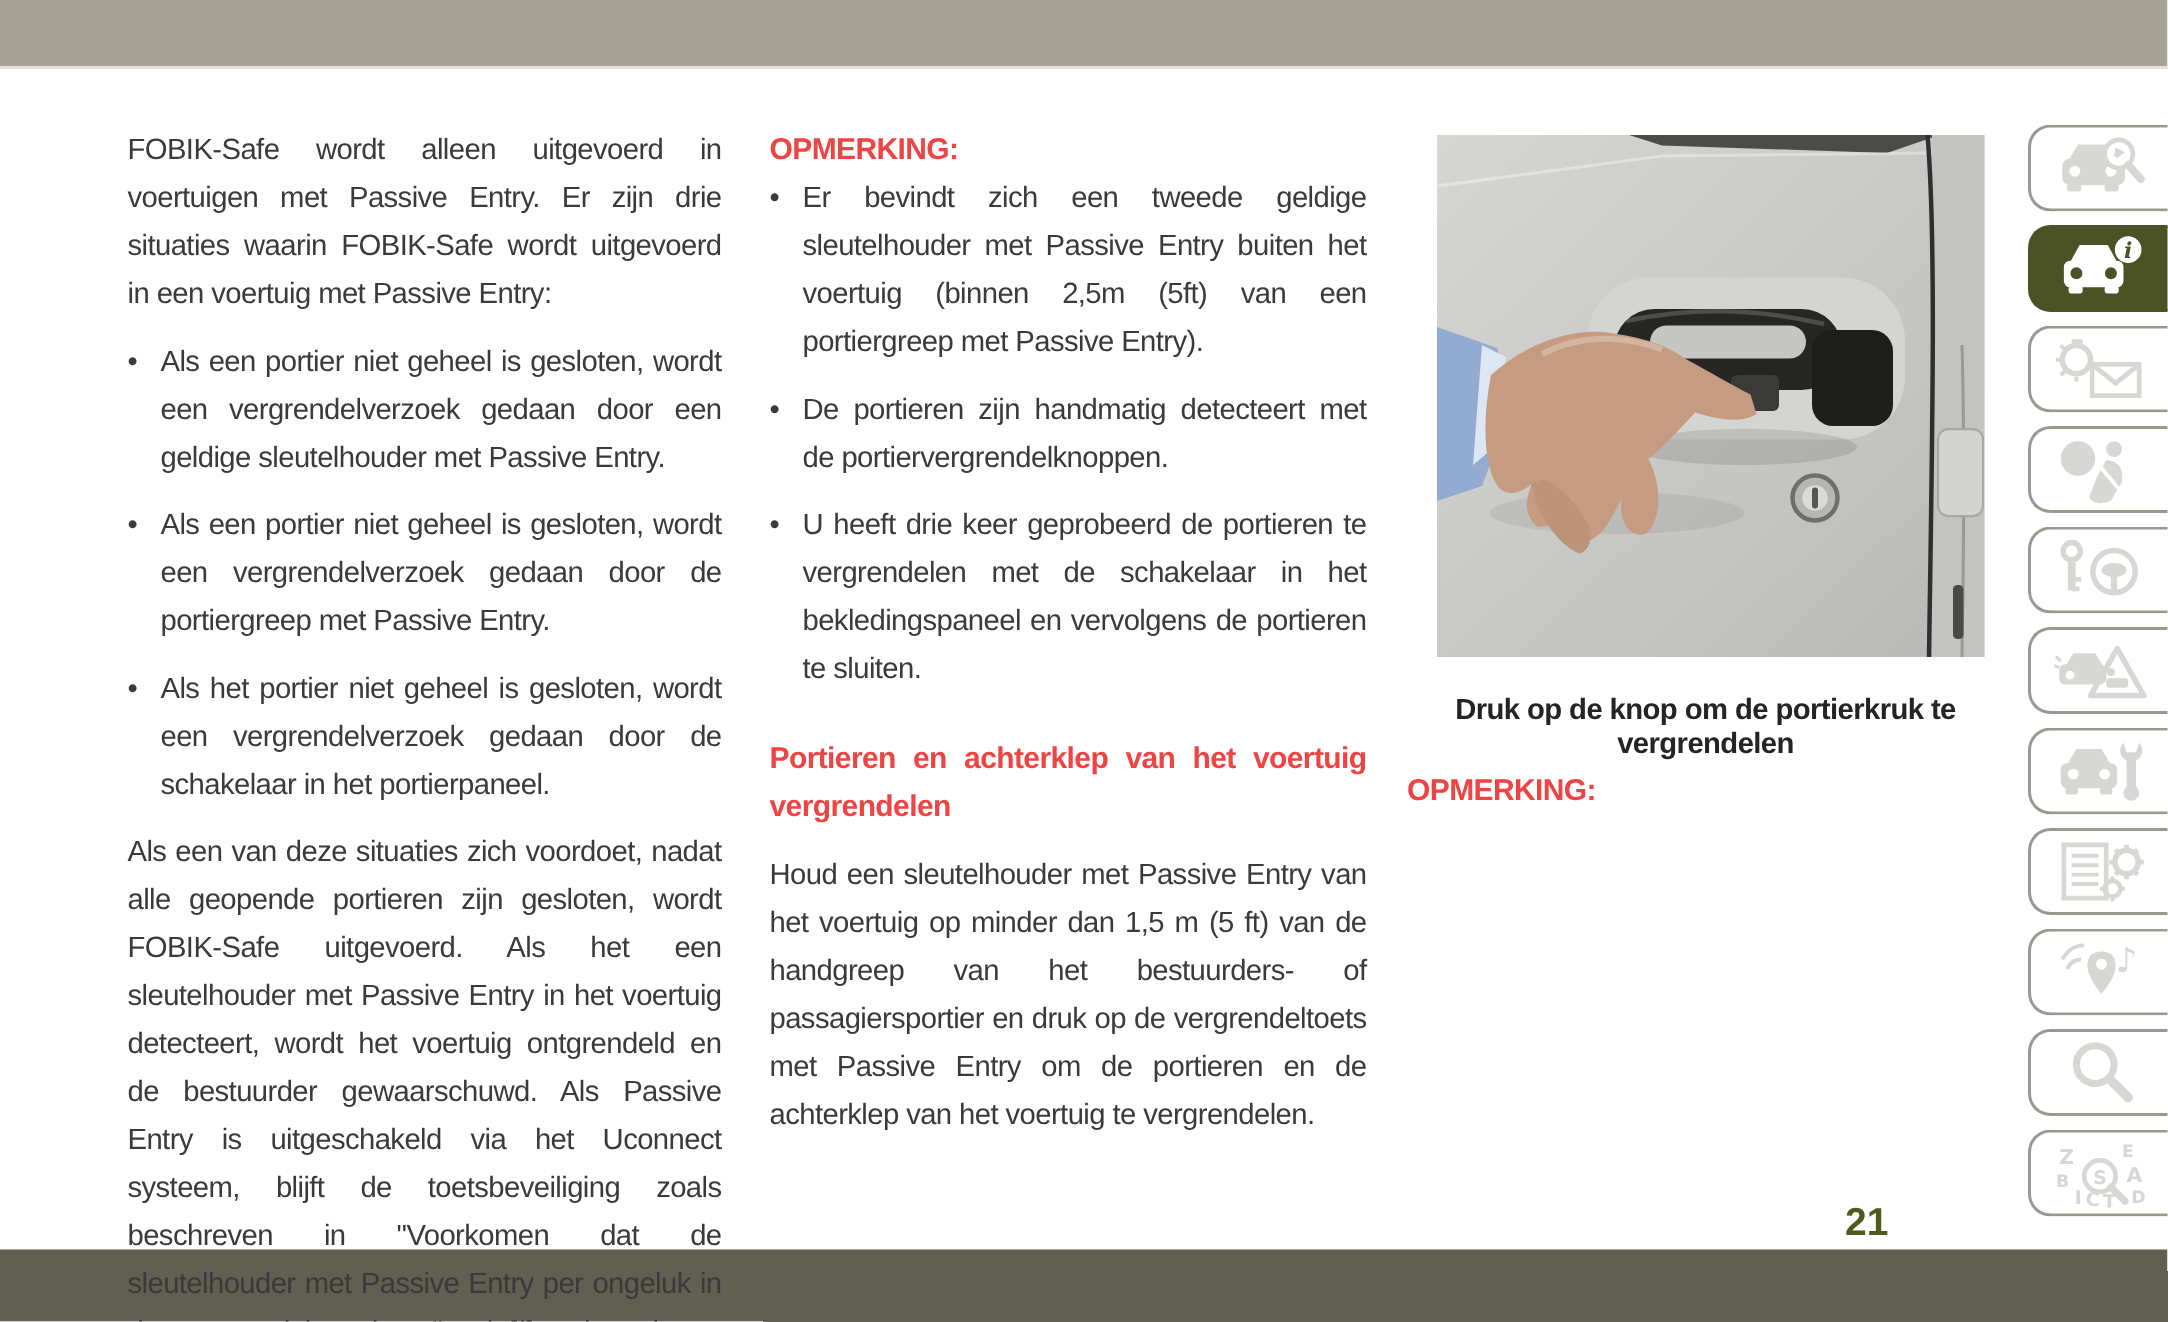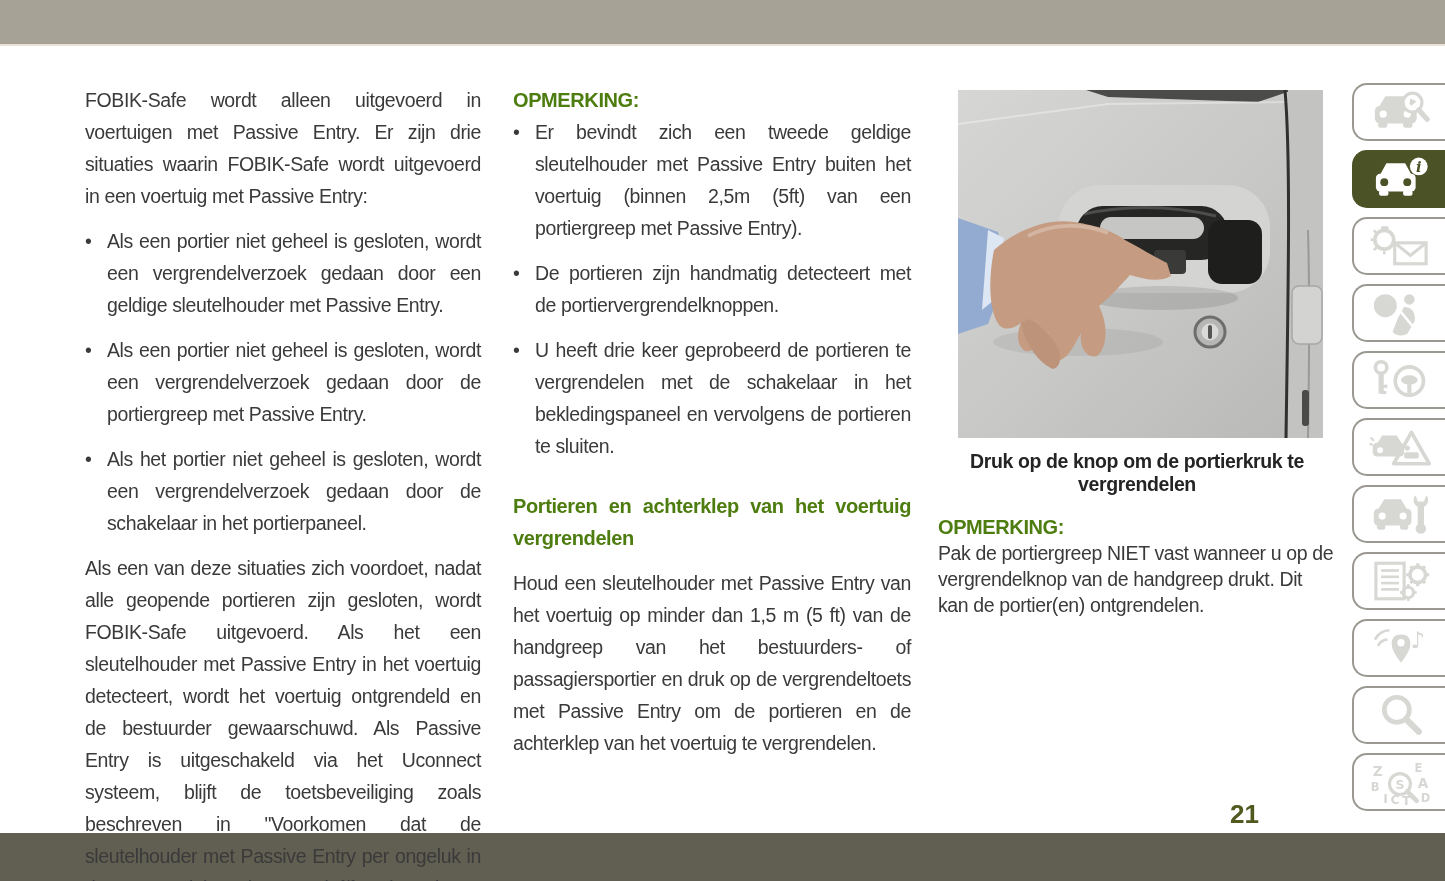--- a/index.html
+++ b/index.html
@@ -21,40 +21,40 @@
   
   .col {
     position:absolute; top:84px; width:398px;
     font-size:19.5px; line-height:32px; letter-spacing:-0.02em;
     text-align:justify;
   }
   .col1 { left:85px;  width:396px; }
   .col2 { left:513px; }
   .para { margin-bottom:13px; }
   .note-label, .sect-head {
-    font-weight:bold; color:#4d7c0f; letter-spacing:-0.02em;
+    font-weight:bold; color:#ef4444; letter-spacing:-0.02em;
   }
   .note-label { font-size:20px; }
   .sect-head { margin:28px 0 13px 0; font-size:20px; text-align:justify; }
   ul.bullets { list-style:none; }
   ul.bullets li { display:flex; margin-bottom:13px; }
   ul.bullets .dot { width:22px; flex:0 0 22px; }
   ul.bullets .txt { flex:1; text-align:justify; }
   
   .figure {
     position:absolute; left:958px; top:90px; width:365px; height:348px;
     overflow:hidden; background:#c9c9c7;
   }
   .figure svg { display:block; }
   .caption {
     position:absolute; left:938px; top:450px; width:398px;
     font-weight:bold; font-size:19.5px; line-height:23px;
     color:#242424; text-align:center; letter-spacing:-0.02em;
   }
-  .caption .inner { width:340px; margin:0 auto; }
+  .caption .inner { width:340px; margin:12px auto; }
   .col3-note { position:absolute; left:938px; top:514px; width:398px;
     font-size:19.5px; line-height:26px; letter-spacing:-0.02em; }
   
   .side-btn {
     position:absolute; left:1352px; width:96px; height:58px;
     background:#ffffff; border:2px solid #9a9891; border-right:none;
     border-radius:15px 0 0 15px; cursor:pointer;
     display:flex; align-items:center; justify-content:center;
   }
   .side-btn.active {
@@ -177,21 +177,20 @@
              C 31,221 30,190 36,160 Z" fill="#c59c82"></path>
     <path d="M63,233 C 67,253 80,273 95,279 C 103,277 105,265 97,253 C 89,241 79,233 71,229 Z" fill="#bd937a"></path>
     <path d="M70,146 C 95,133 125,133 150,143" stroke="rgba(255,255,255,0.25)" stroke-width="4" fill="none"></path>
   </svg>
 </div>
 <div class="caption">
   <div class="inner">Druk op de knop om de portierkruk te vergrendelen</div>
 </div>
 <div class="col3-note">
   <div class="note-label">OPMERKING:</div>
-  <p class="para">Pak de portiergreep NIET vast wanneer u op de vergrendelknop van de handgreep drukt. Dit kan de portier(en) ontgrendelen.</p>
 </div>
 
 <div class="side-btn" style="top:83px">
   <svg viewBox="0 0 62 44">
     <path class="ic" d="M10 17 L16 7 H36 L42 17 Z"></path>
     <rect class="ic" x="6" y="16" width="40" height="17" rx="5"></rect>
     <rect class="ic" x="9" y="32" width="9" height="5" rx="2"></rect>
     <rect class="ic" x="33" y="32" width="9" height="5" rx="2"></rect>
     <circle cx="14" cy="24" r="3.5" fill="#fff"></circle>
     <circle cx="37" cy="24" r="3.5" fill="#fff"></circle>

